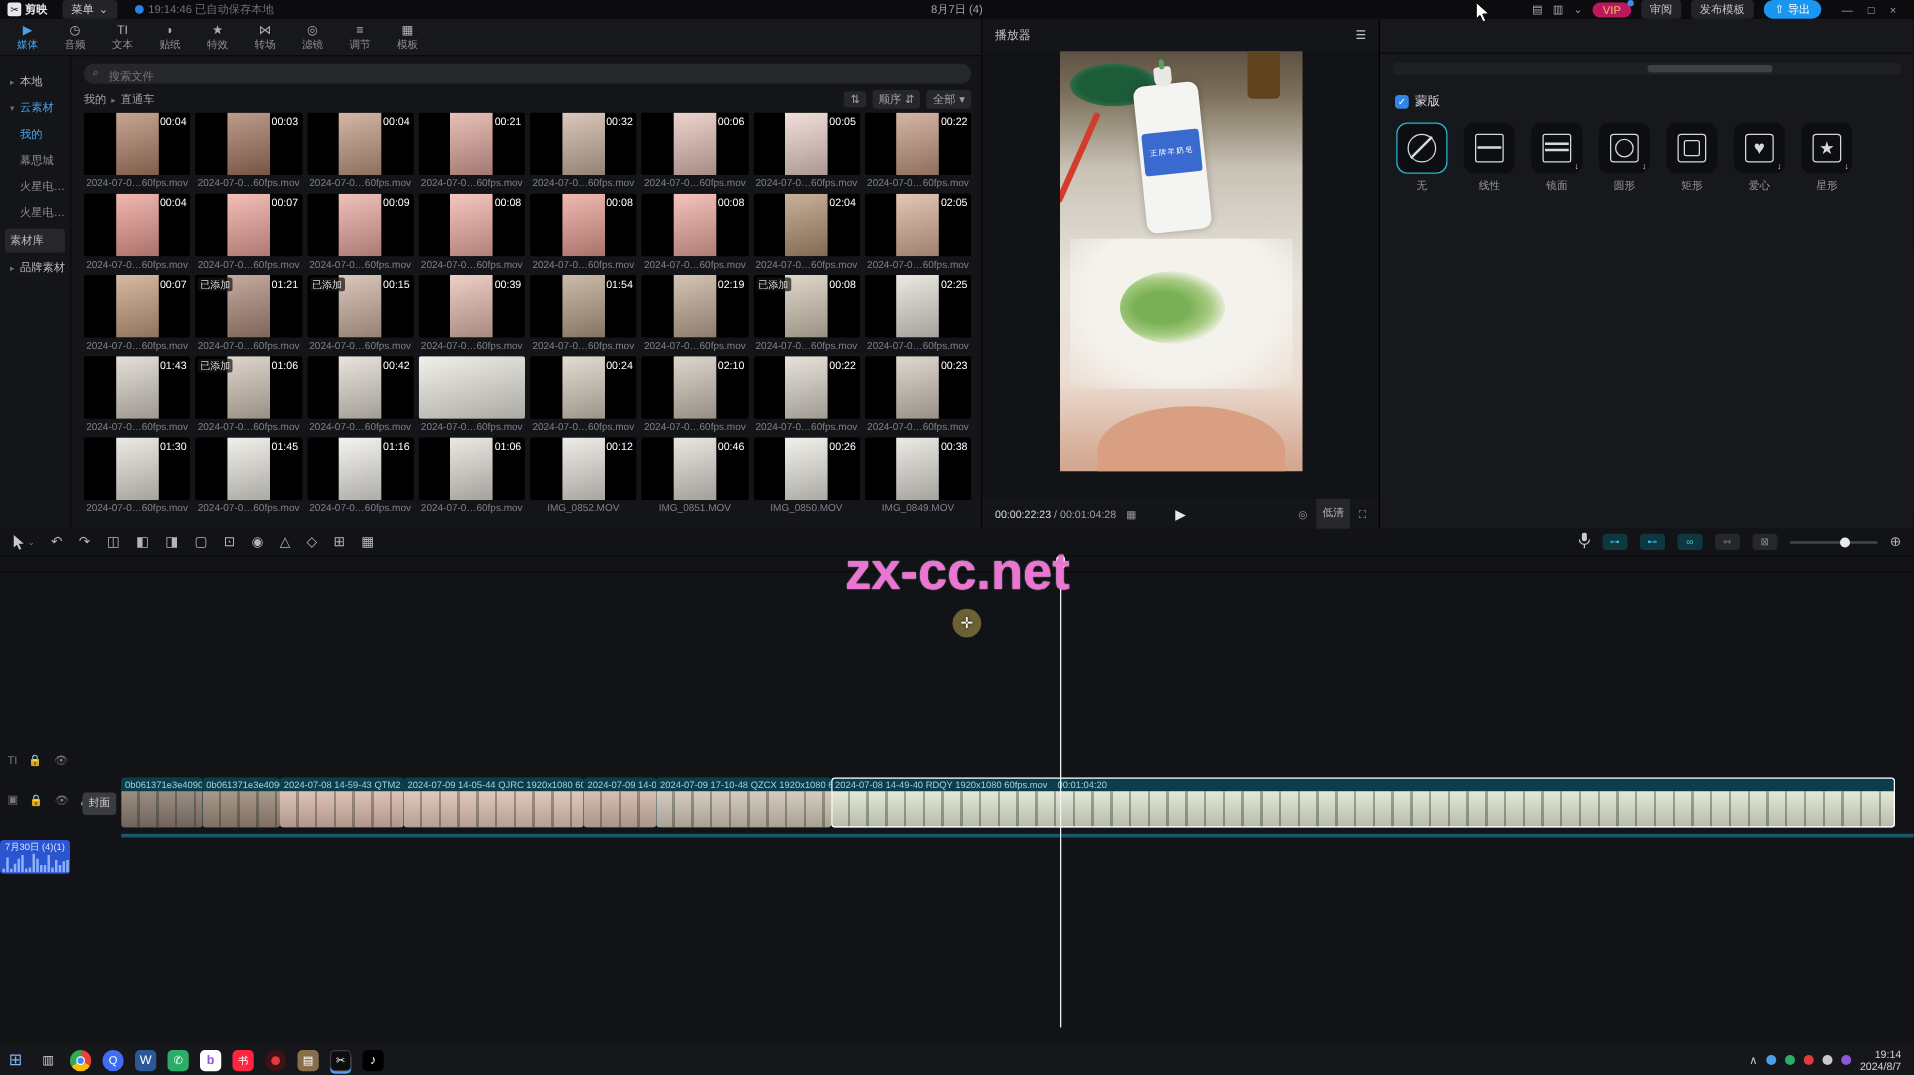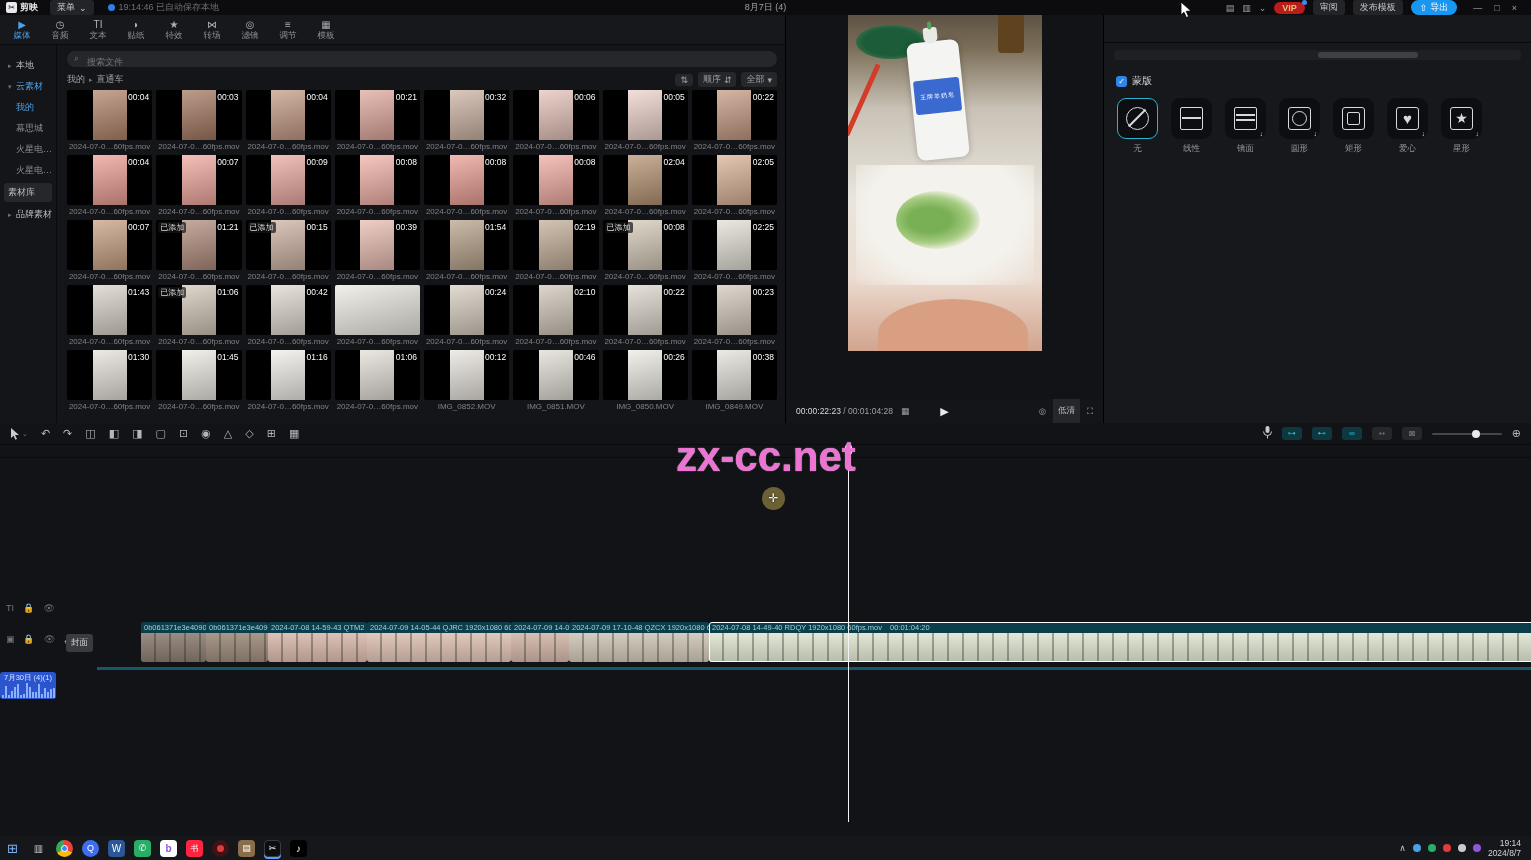--- a/index.html
+++ b/index.html
@@ -9,21 +9,21 @@
   
   .titlebar{position:relative;height:15px;background:#0c0c0e;display:flex;align-items:center;font-size:9px;color:#9b9ca1;}
   .logo{display:flex;align-items:center;gap:3px;padding:0 6px;color:#e8e9ee;font-weight:bold;}
   .logo .lg{width:11px;height:11px;background:#e8e9ee;color:#0c0c0e;border-radius:2px;font-size:8px;display:flex;align-items:center;justify-content:center;font-weight:bold;}
   .menu-chip{background:#232428;border-radius:3px;padding:1px 7px;margin-left:6px;color:#c8c9ce;display:flex;gap:4px;align-items:center;}
   .autosave{display:flex;align-items:center;gap:4px;margin-left:14px;color:#6f7075;}
   .autosave .dot{width:7px;height:7px;border-radius:50%;background:#2f7fe8;}
   .doc-title{position:absolute;left:50%;transform:translateX(-50%);color:#9fa0a5;}
   .tb-right{margin-left:auto;display:flex;align-items:center;gap:8px;padding-right:6px;}
   .tb-ico{color:#9fa0a5;font-size:9px;}
-  .vip{background:#b91c1c;color:#e5c06c;font-weight:bold;border-radius:7px;padding:1px 8px;position:relative;}
+  .vip{background:#be185d;color:#e5c06c;font-weight:normal;border-radius:7px;padding:1px 8px;position:relative;}
   .vip::after{content:"";position:absolute;right:-2px;top:-2px;width:5px;height:5px;border-radius:50%;background:#3f8cf0;}
   .chip-btn{background:#232428;border-radius:3px;padding:1px 7px;color:#c2c3c8;display:flex;gap:3px;align-items:center;}
   .export-btn{background:#1897f2;border-radius:8px;padding:1px 9px;color:#fff;display:flex;gap:3px;align-items:center;}
   .winbtns{display:flex;gap:12px;margin-left:8px;color:#9fa0a5;padding-right:8px;}
 
   
   .workspace{display:flex;height:408px;}
   .media-panel{width:786px;background:#141518;border-right:1px solid #000;display:flex;flex-direction:column;}
   .ribbon{height:30px;display:flex;align-items:center;gap:2px;padding-left:4px;background:#17181b;border-bottom:1px solid #0a0a0c;}
   .ribbon-item{width:36px;text-align:center;color:#8e8f94;font-size:8.5px;line-height:1.1;cursor:default;}
@@ -122,21 +122,21 @@
   .zoom-slider{display:flex;align-items:center;gap:6px;}
   .z-rail{width:70px;height:2px;background:#46474c;border-radius:1px;position:relative;}
   .z-knob{position:absolute;left:58%;top:-3px;width:8px;height:8px;border-radius:50%;background:#e8e9ed;}
   .ruler{position:relative;height:13px;font-size:8px;color:#66676c;border-bottom:1px solid #0a0a0c;}
   .ruler-label{position:absolute;top:2px;}
   .tracks{position:relative;height:377px;}
   .trk-head{position:absolute;left:0;display:flex;gap:9px;font-size:9px;color:#76777c;align-items:center;padding-left:6px;}
   .trk-head .hi{color:#2ec4da;}
   .cover-chip{position:absolute;left:66px;top:176px;background:#3a3b40;color:#d4d5d9;font-size:8.5px;padding:3px 5px;border-radius:3px;}
   .vtrack{position:absolute;left:0;right:0;top:162px;height:44px;}
-  .clip{position:absolute;top:2px;height:40px;border-radius:3px;overflow:hidden;background:#0c4250;margin-left:44px;}
+  .clip{position:absolute;top:2px;height:40px;border-radius:3px;overflow:hidden;background:#0c4250;}
   .clip .clabel{height:11px;background:#0b3d4a;color:#9fd3de;font-size:7.5px;line-height:11px;padding:0 3px;white-space:nowrap;overflow:hidden;display:flex;gap:8px;}
   .clip .strip{height:29px;background:var(--c,#d8c9b8);background-image:repeating-linear-gradient(90deg,rgba(0,0,0,0) 0 13px,rgba(30,40,30,.35) 13px 15px),linear-gradient(rgba(255,255,255,.14),rgba(0,0,0,.18));}
   .clip.selected{outline:1.5px solid #fff;outline-offset:-1px;}
   .vtrack::after{content:"";position:absolute;left:97px;right:0;bottom:-6px;height:3px;background:#14586a;}
   .atrack{position:absolute;top:214px;height:27px;border-radius:3px;background:#2b55cf;overflow:hidden;}
   .atrack .alabel{font-size:7.5px;color:#d7e2ff;padding:1px 4px;white-space:nowrap;}
   .waveform{position:absolute;left:0;right:0;bottom:1px;height:17px;display:flex;align-items:flex-end;gap:1px;overflow:hidden;padding:0 2px;}
   .waveform i{width:2px;background:#8fb0ff;flex:none;}
 
   .playhead{position:absolute;left:848px;top:22px;bottom:14px;width:1px;background:#f2f3f5;z-index:30;}
@@ -635,20 +635,24 @@
                   <span class="dur">00:38</span>
                 </div>
                 <div class="fname">IMG_0849.MOV</div>
               </div>
           </div>
         </div>
       </div>
     </div>
 
     <div class="preview-panel">
+      <div class="pv-head">
+        <span>播放器</span>
+        <span>☰</span>
+      </div>
       <div class="stage">
         <div class="video">
           <div class="bowl"></div>
           <div class="brown-bottle"></div>
           <div class="red-stick"></div>
           <div class="cloth"></div>
           <div class="stain"></div>
           <div class="white-bottle">
             <div class="nozzle"></div>
             <div class="bottle-band">王牌羊奶皂</div>

